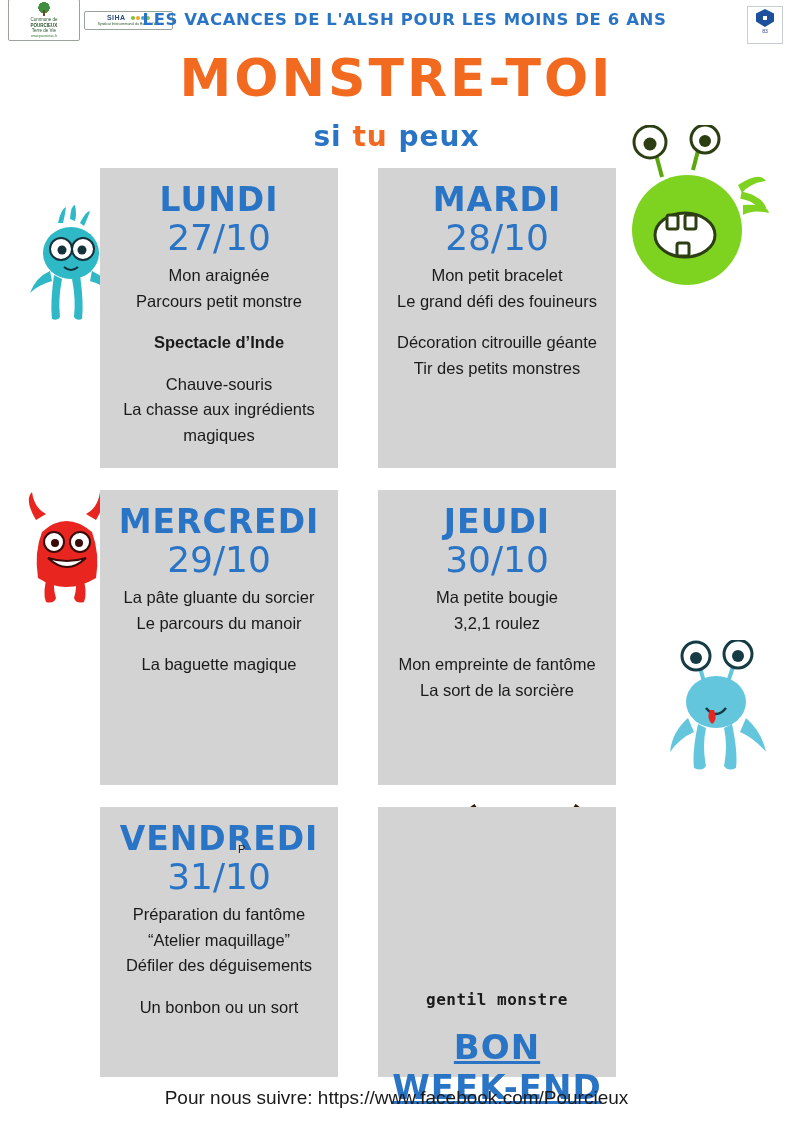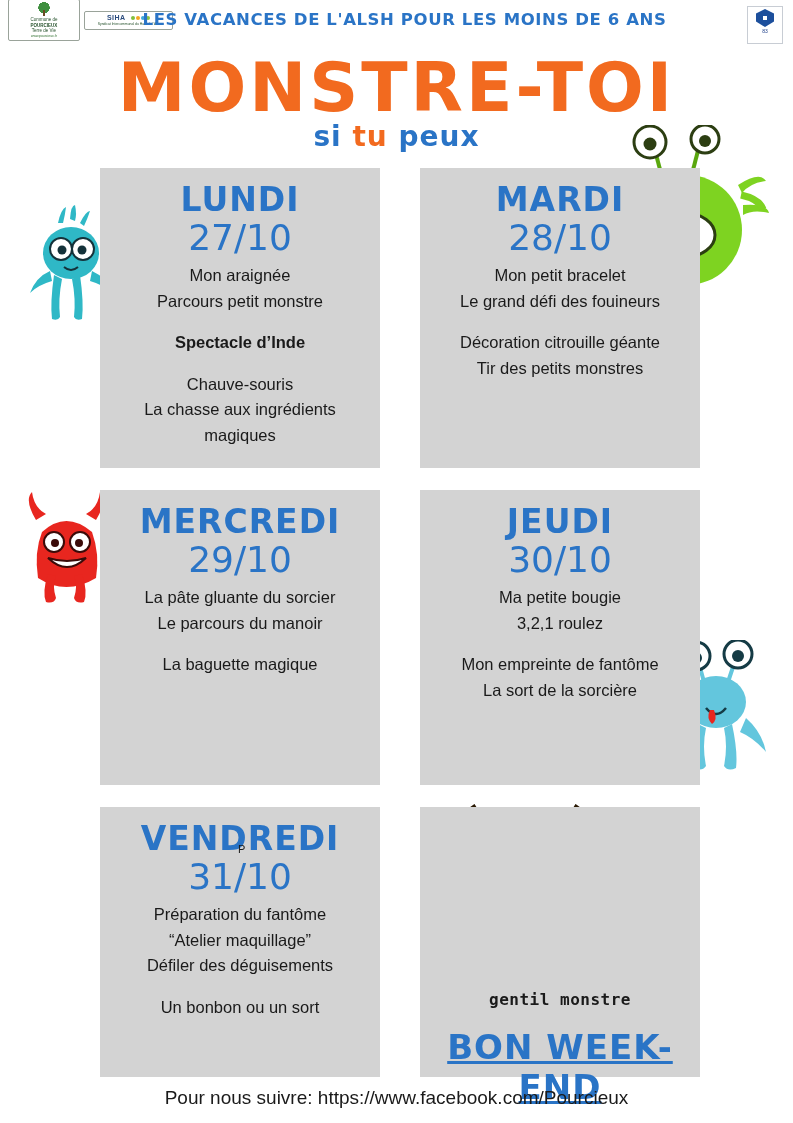--- a/index.html
+++ b/index.html
@@ -121,21 +121,21 @@
     letter-spacing: .6px;
     font-family: "DejaVu Sans", sans-serif;
     padding-left: 16px;
   }
   .main-title {
     position: absolute;
     left: 0; right: 0;
     top: 48px;
     text-align: center;
     color: #f26a1f;
-    font-size: 68px;
+    font-size: 52px;
     font-weight: bold;
     letter-spacing: 3px;
     font-family: "DejaVu Sans", sans-serif;
   }
   .sub-title {
     position: absolute;
     left: 0; right: 0;
     top: 120px;
     text-align: center;
     font-size: 28px;
@@ -152,21 +152,21 @@
     left: 100px;
     top: 168px;
     width: 600px;
   }
   .row {
     display: flex;
     gap: 40px;
     margin-bottom: 22px;
   }
   .card {
-    width: 280px;
+    width: 238px;
     background: #d3d3d3;
     padding: 14px 10px 18px;
     box-sizing: border-box;
     text-align: center;
     position: relative;
   }
   .card.h1 { height: 300px; }
   .card.h2 { height: 295px; }
   .card.h3 { height: 270px; }
 

